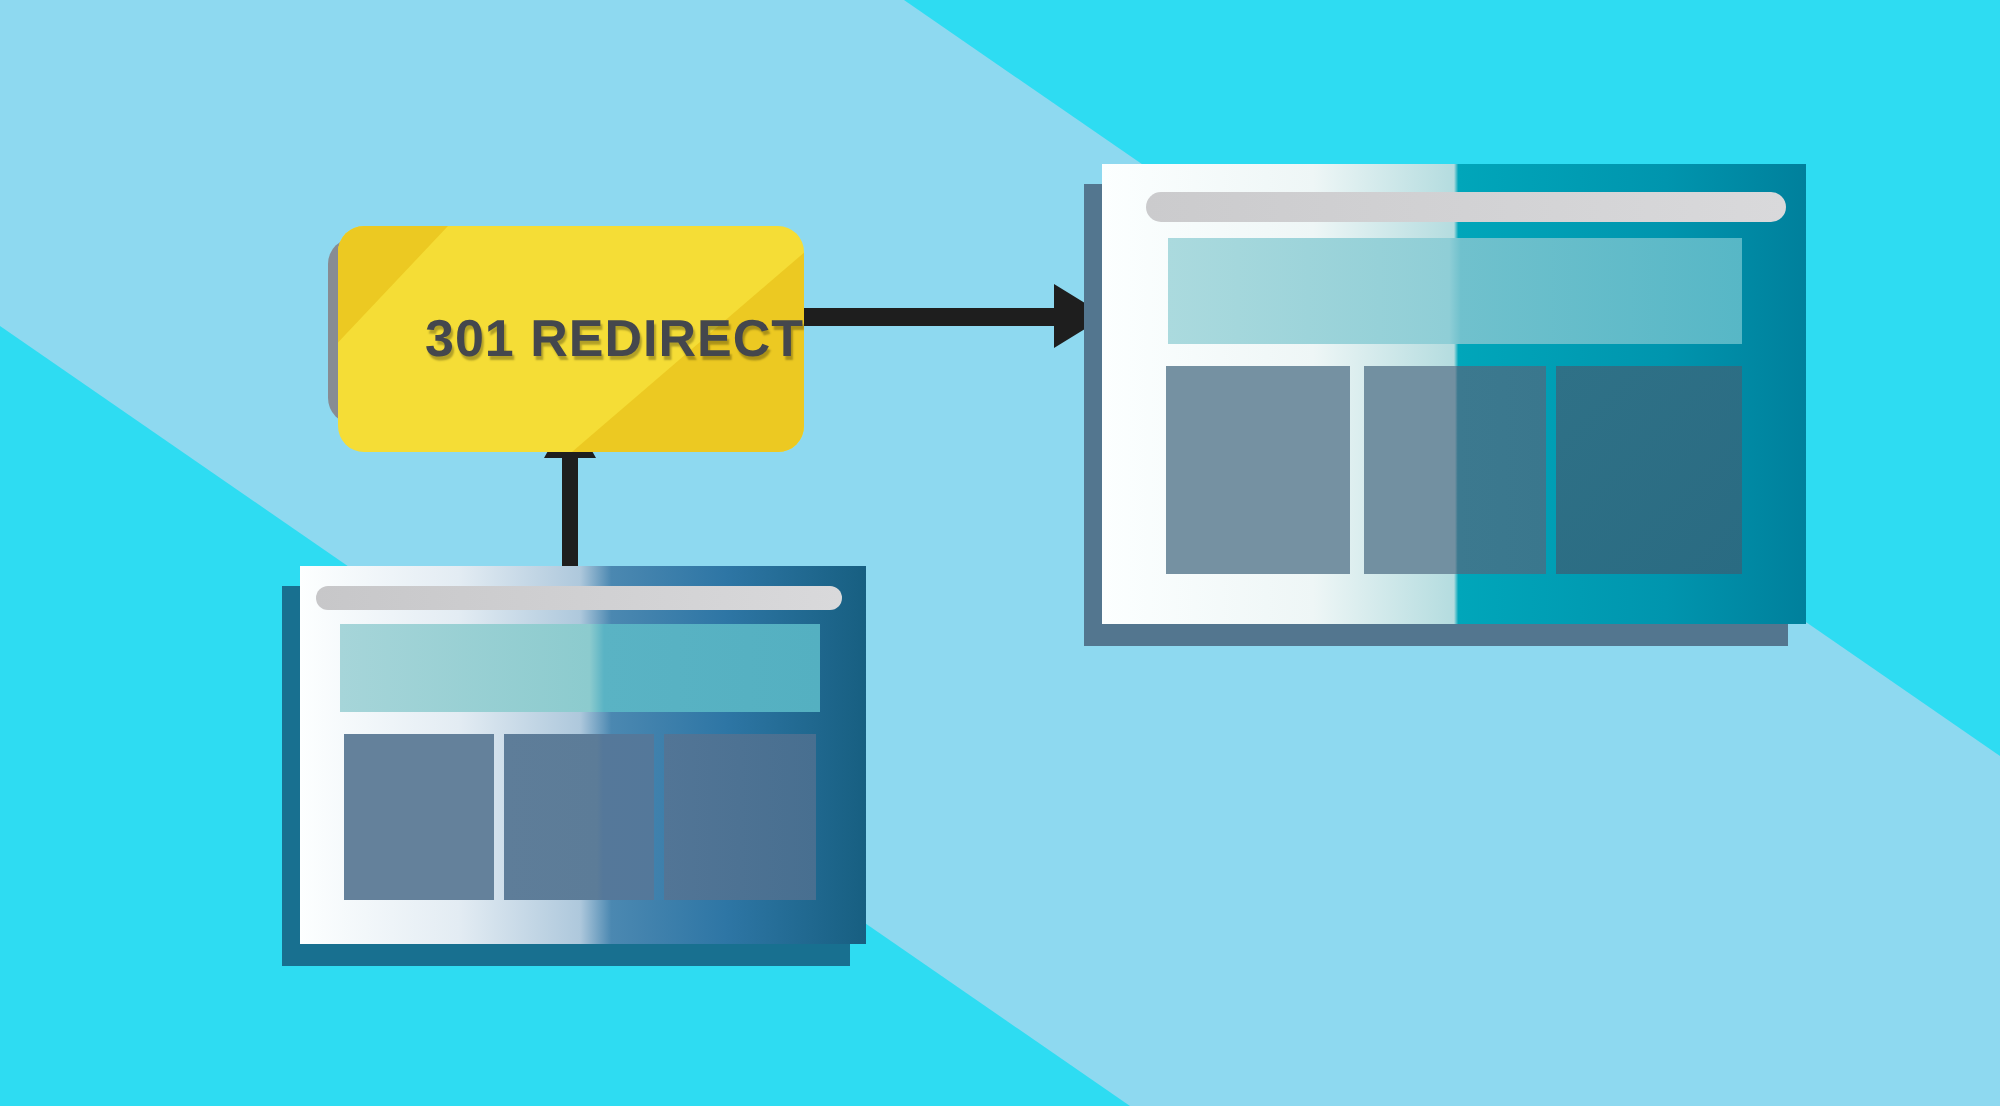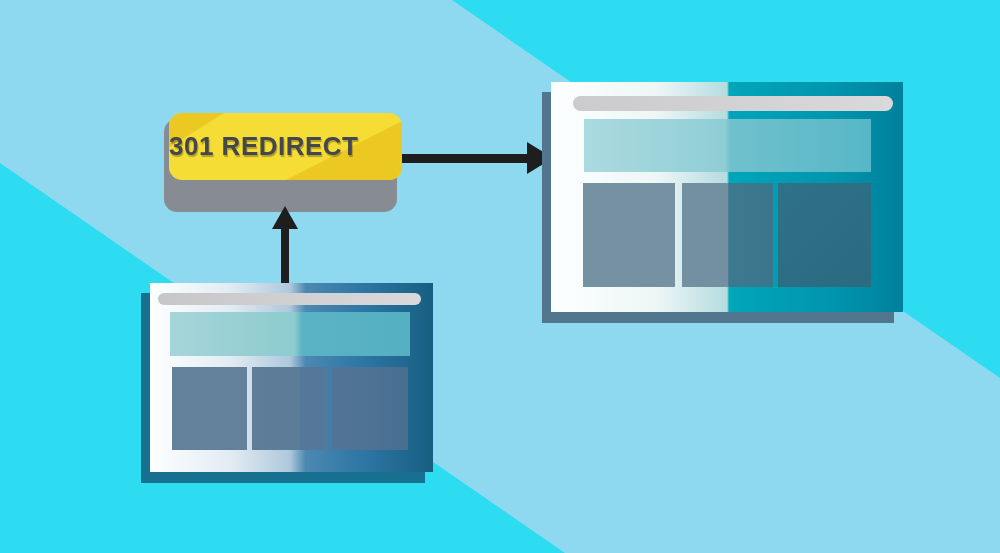--- a/index.html
+++ b/index.html
@@ -83,24 +83,24 @@
   .new-box-2 { left: 131px; width: 91px; background: linear-gradient(to right,
                #7290a1 0%, #7290a1 50%, #3c798f 51.5%, #3a778d 100%); }
   .new-box-3 { left: 227px; width: 93px; background: linear-gradient(135deg, #2f7187, #2a6b82); }
 
   
   .badge-shadow {
     left: 164px; top: 119px; width: 233px; height: 93px; border-radius: 13px;
     background: var(--badge-shadow, #878c93);
   }
   .badge {
-    left: 169px; top: 113px; width: 233px; height: 67px; border-radius: 13px;
+    left: 169px; top: 113px; width: 233px; height: 113px; border-radius: 13px;
     background: var(--badge-yellow, #f5dd36);
     overflow: hidden;
-    display: flex; align-items: center; justify-content: flex-start;
+    display: flex; align-items: center; justify-content: flex-end;
   }
   .badge-shade { left: 0; top: 0; width: 100%; height: 100%;
     background: var(--badge-yellow-shade, #ecc922); }
   .badge-shade-tl { clip-path: polygon(0 0, 23.6% 0, 0 51.6%); }
   .badge-shade-br { clip-path: polygon(100% 11.8%, 100% 100%, 50.2% 100%); }
   .badge-label {
     position: relative;
     font-size: 26px; font-weight: 700; letter-spacing: 0.5px;
     color: var(--badge-text, #44474d);
     text-shadow: 1px 2px 1px rgba(0,0,0,0.28);

